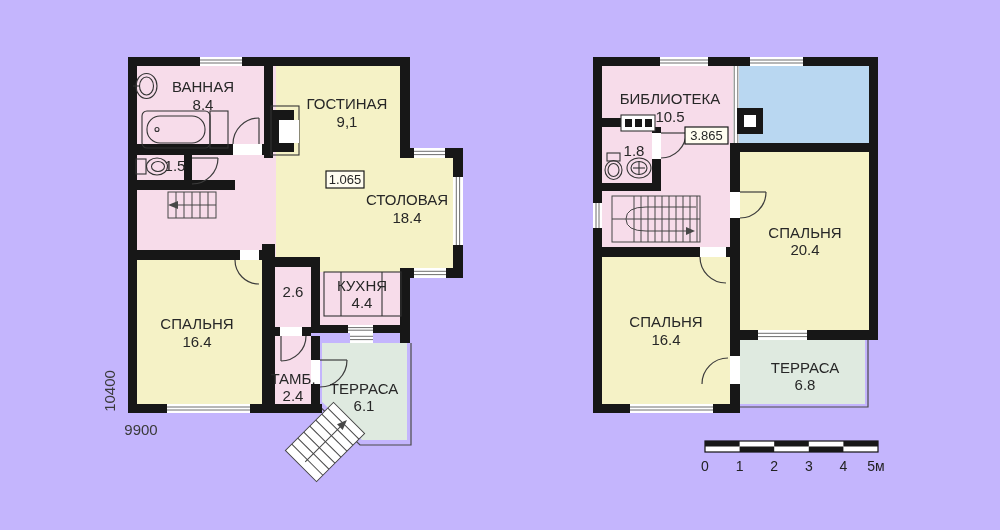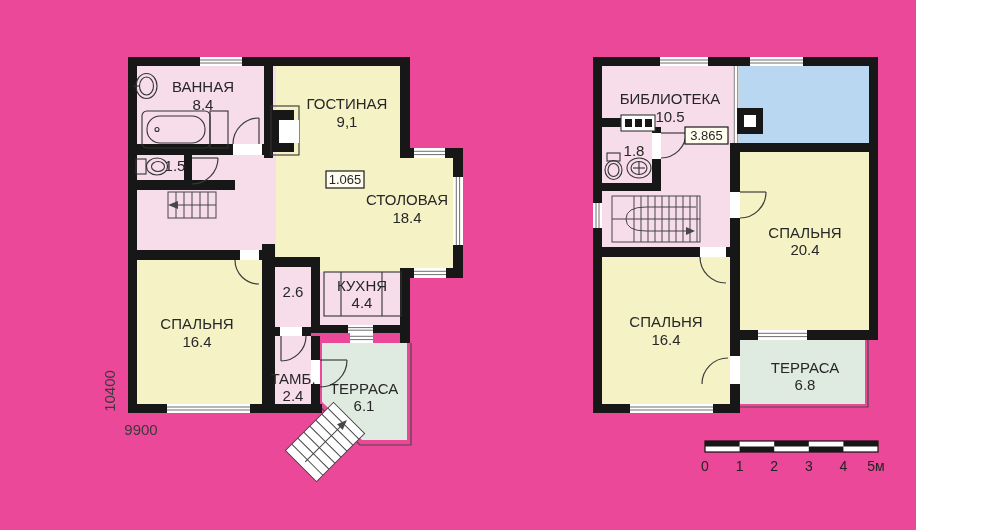--- a/index.html
+++ b/index.html
@@ -1,16 +1,16 @@
 <!DOCTYPE html>
 <html><head>
 <meta charset="utf-8">
 <style>
   html,body{margin:0;padding:0;background:#fff;}
-  #stage{position:relative;width:884px;height:530px;background:#ec4899;overflow:hidden;padding-left:32px;}
+  #stage{position:relative;width:1000px;height:530px;background:#c4b5fd;overflow:hidden;}
   svg{position:absolute;left:0;top:0;}
   .wall{fill:#171717;}
   .win{fill:#ffffff;}
   .wl{stroke:#6f6f6f;stroke-width:1;fill:none;}
   .op{fill:#ffffff;}
   .door{stroke:#3c3c3c;stroke-width:1.2;fill:none;}
   .fx{stroke:#333;stroke-width:1.1;fill:none;}
   .fxw{stroke:#333;stroke-width:1.1;fill:#fff;}
   .blk{fill:#171717;}
   .stl{stroke:#474747;stroke-width:1;fill:none;}

